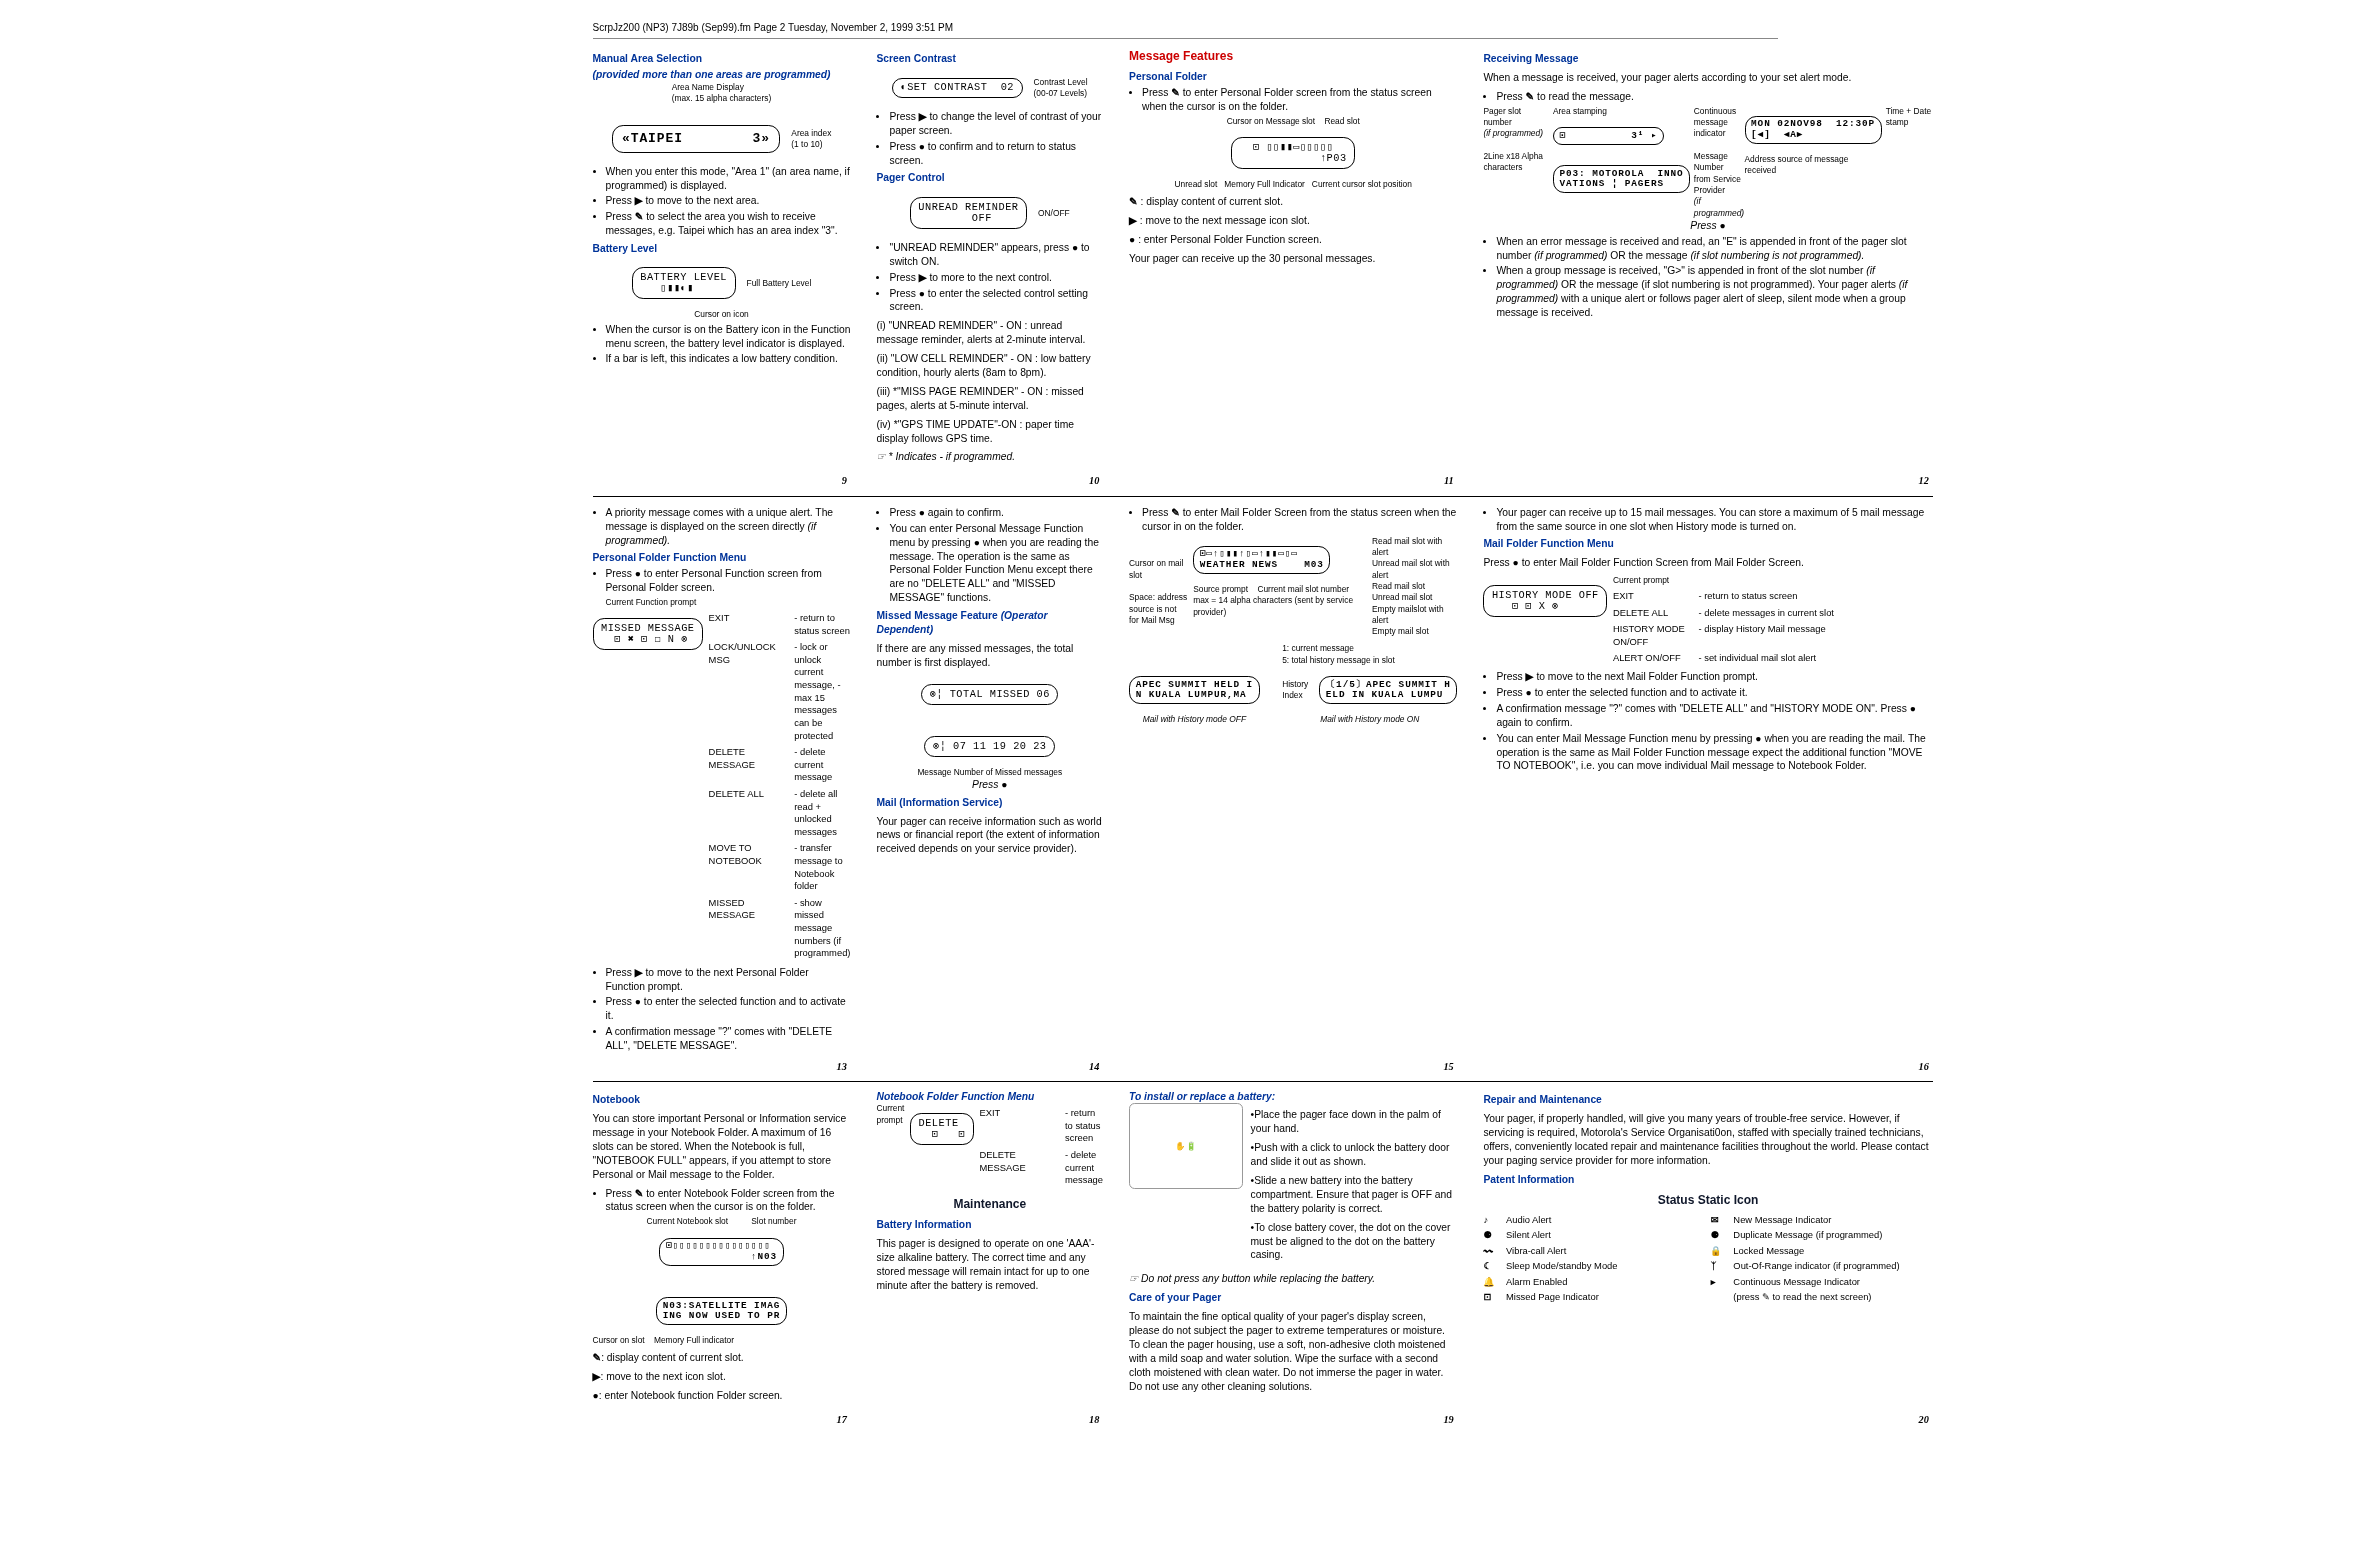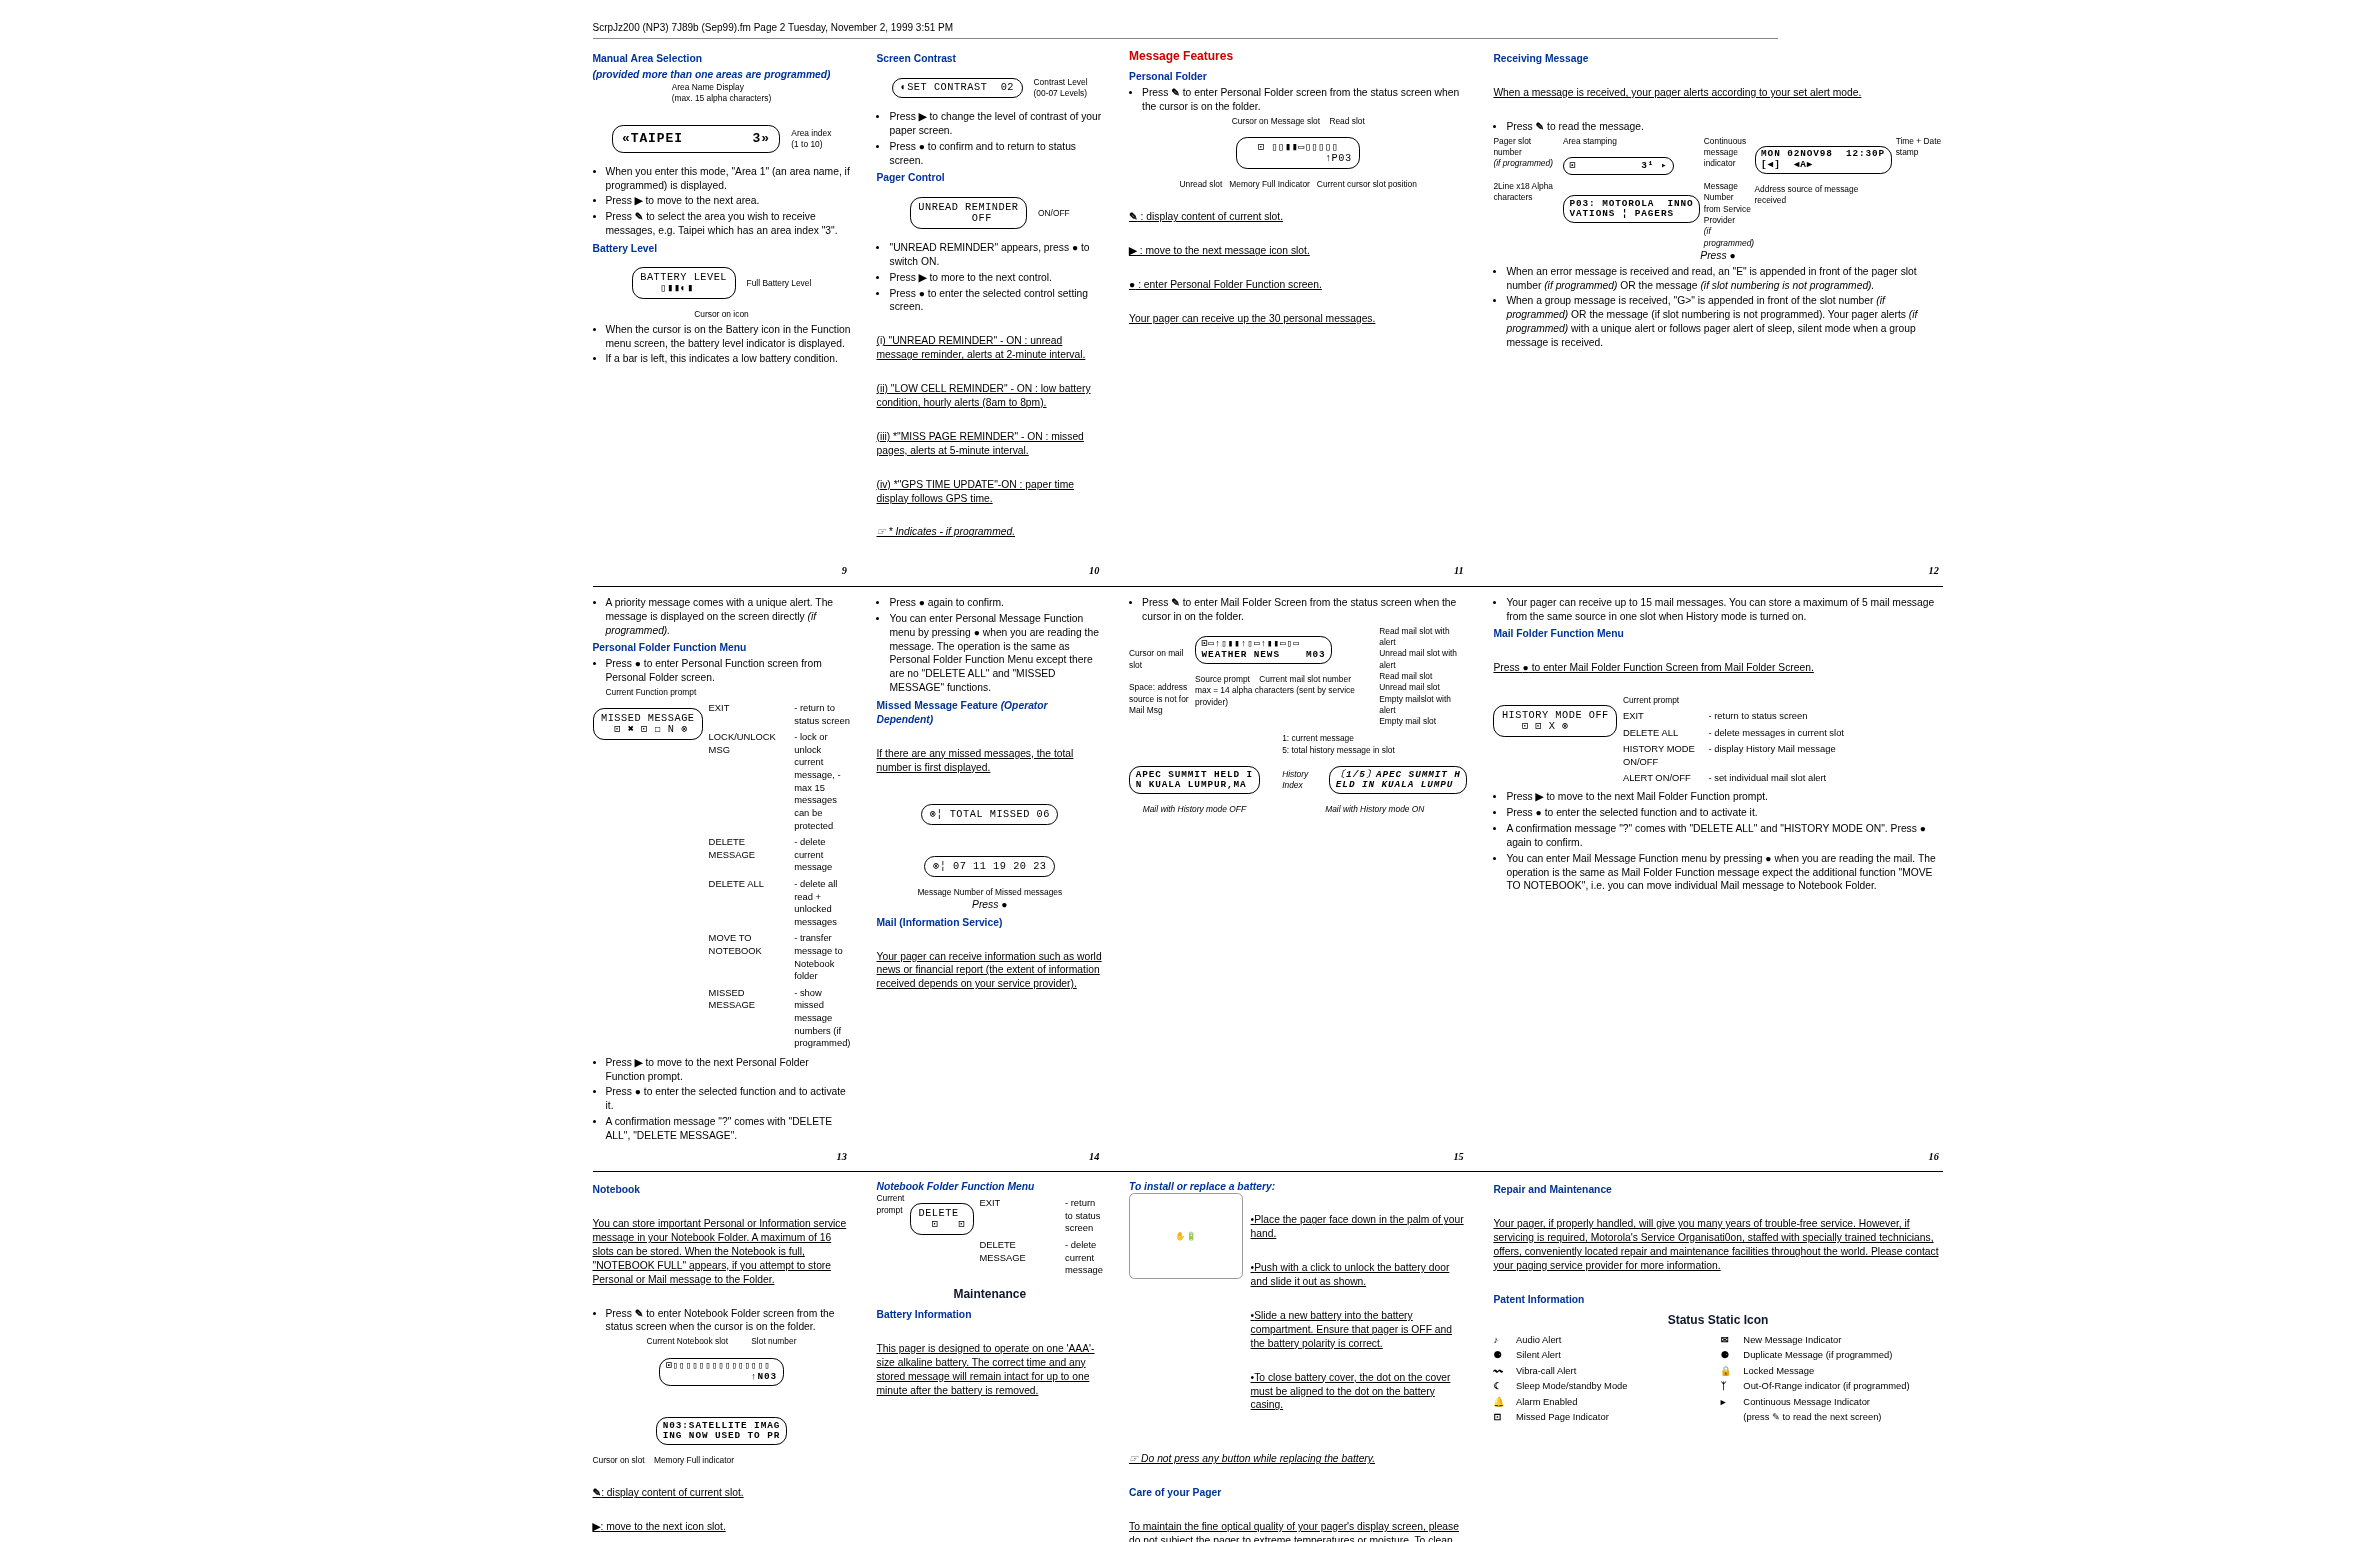--- a/index.html
+++ b/index.html
@@ -6,21 +6,21 @@
   .page { width: 1185px; margin: 0 auto; padding: 17px 28px; position: relative; }
   .header-print { font-size: 10px; color: #000; padding: 3.7px 0; border-bottom: 0.5px solid #888; margin-bottom: 9.4px; }
   .grid { display: grid; grid-template-columns: repeat(4, 1fr); gap: 3.7px 26px; }
   .column { position: relative; padding-bottom: 19px; }
   .page-num { position: absolute; bottom: 0; right: 3.7px; font-size: 10.3px; font-style: italic; font-weight: bold; font-family: Georgia, serif; color: #000; }
   .hr-row { grid-column: 1 / span 4; border-top: 0.5px solid #000; margin: 3.7px 0; }
   .h-blue { color: #003399; font-weight: bold; font-size: 10.3px; margin: 3.7px 0 1.9px; }
   .h-red  { color: #cc0000; font-weight: bold; font-size: 12px; text-align: left; margin: 0 0 5.6px; font-family: Arial; }
   .h-red-inline { color: #0f172a; font-weight: bold; font-size: 12px; text-align: center; margin: 5.6px 0; }
   .italic-blue { color: #003399; font-style: italic; font-weight: bold; }
-  p { margin: 20px 0; text-decoration: underline; }
+  p { margin: 5px 0; }
   ul.bul { margin: 1.9px 0 1.9px 0; padding: 0 0 0 13px; }
   ul.bul li { margin: 1.9px 0; }
   .italic { font-style: italic; }
   .lcd { display: inline-block; border: 1.4px solid #000; border-radius: 11.2px; padding: 5.6px 9.4px; font-family: 'Courier New', monospace; font-size: 13px; letter-spacing: 0.9px; background: #fff; margin: 10px 0; white-space: pre; line-height: 1.1; vertical-align: middle; font-weight: bold; }
   .lcd.small { font-size: 10.3px; padding: 3.7px 7.5px; letter-spacing: 0.5px; font-weight: normal; }
   .lcd.tiny  { font-size: 9.4px; padding: 2.8px 5.6px; }
   .glyph { font-family: Arial; font-weight: bold; font-size: 10.3px; }
   .indent { margin-left: 13px; }
   .center { text-align: center; }
   .small-note { font-size: 8.4px; color: #000; }
@@ -246,21 +246,21 @@
         </div>
       </div>
       <div style="display:flex;gap:22.5px;margin-top:5.6px;align-items:flex-end;">
         <div>
           <span class="lcd tiny">APEC SUMMIT HELD I
 N KUALA LUMPUR,MA</span>
           <div class="center italic small-note"><span>Mail with History mode OFF</span></div>
         </div>
         <div>
           <div class="small-note"><span>1: current message</span><br><span>5: total history message in slot</span></div>
-          <div style="display:flex;gap:21px;align-items:center;font-style:italic;">
+          <div style="display:flex;gap:11px;align-items:center;">
             <span class="small-note">History Index</span>
             <span class="lcd tiny">〔1/5〕APEC SUMMIT H
 ELD IN KUALA LUMPU</span>
           </div>
           <div class="center italic small-note"><span>Mail with History mode ON</span></div>
         </div>
       </div>
       <div class="page-num">15</div>
     </div>
 

